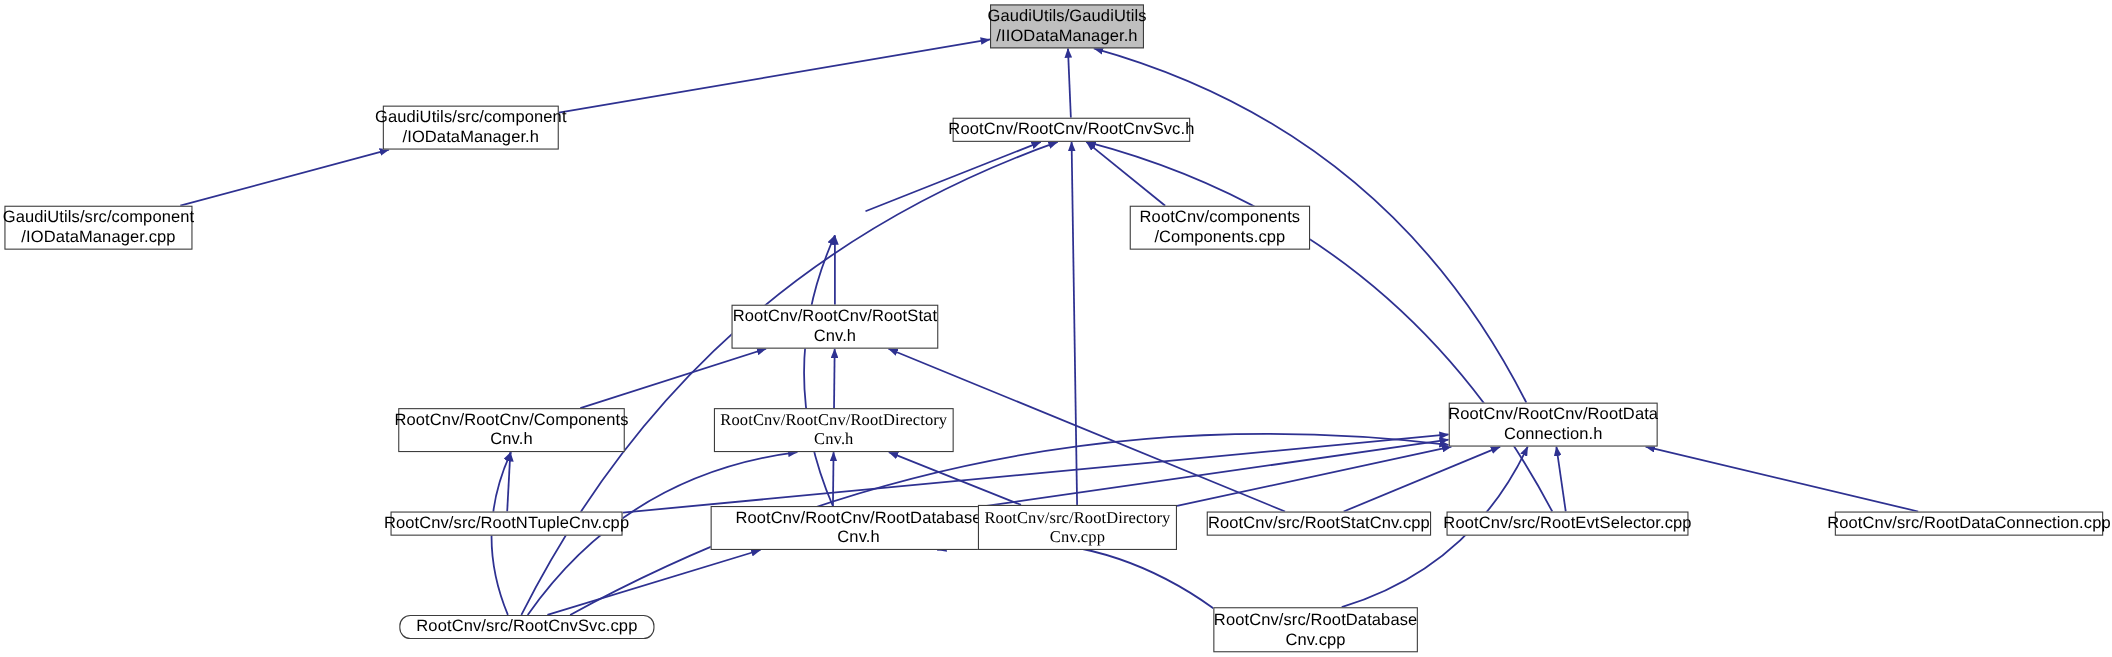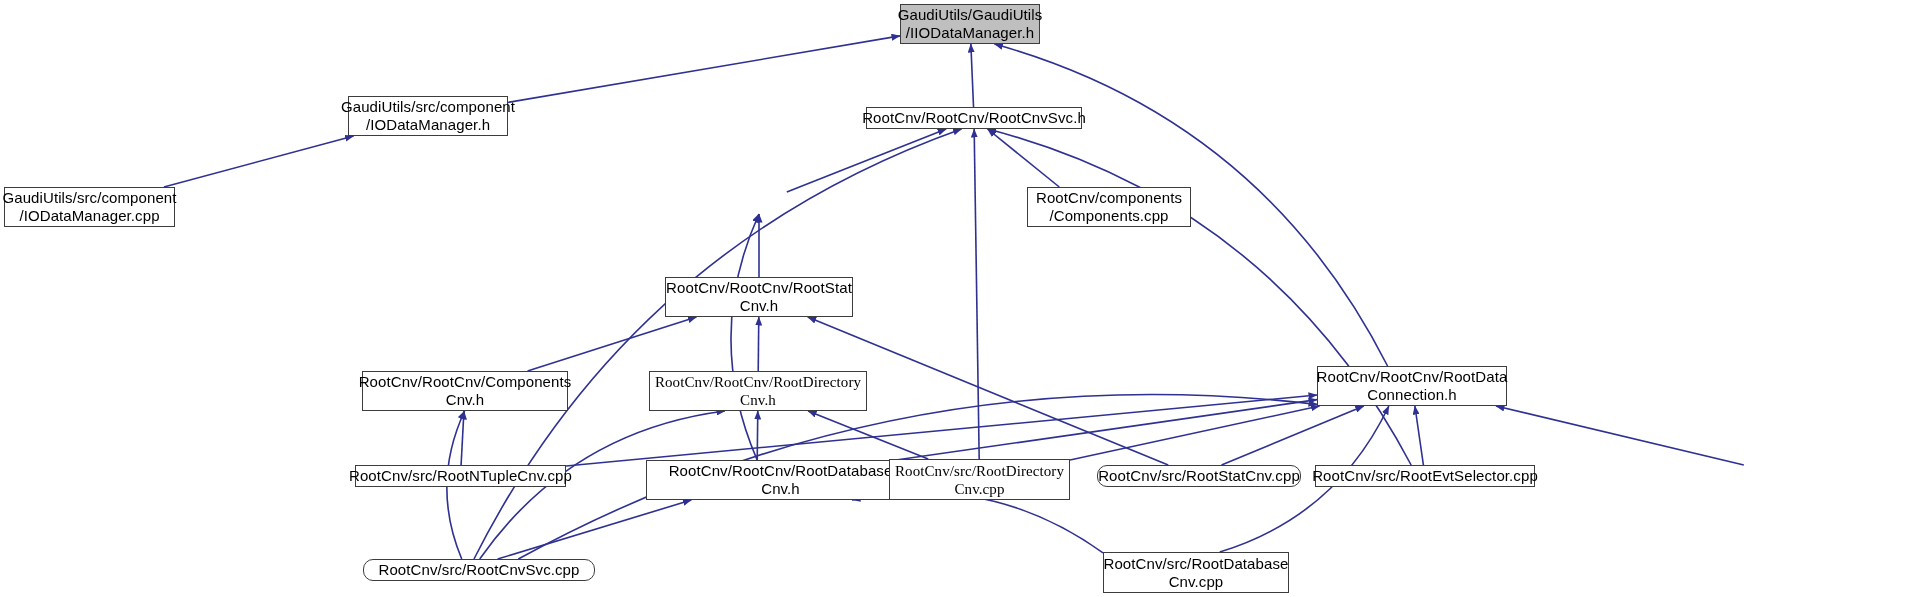--- a/index.html
+++ b/index.html
@@ -112,20 +112,21 @@
 Cnv.h</div>
       <div class="graph-node" style="left: 649px; top: 371px; width: 218px; height: 40px; font-family: Liberation Serif, serif;">RootCnv/RootCnv/RootDirectory
 Cnv.h</div>
       <div class="graph-node" style="left: 1317px; top: 366px; width: 190px; height: 40px;">RootCnv/RootCnv/RootData
 Connection.h</div>
       <div class="graph-node" style="left: 355px; top: 465px; width: 211px; height: 22px;">RootCnv/src/RootNTupleCnv.cpp</div>
       <div class="graph-node" style="left: 646px; top: 460px; width: 269px; height: 40px;">RootCnv/RootCnv/RootDatabase
 Cnv.h</div>
       <div class="graph-node" style="left: 889px; top: 459px; width: 181px; height: 41px; font-family: Liberation Serif, serif;">RootCnv/src/RootDirectory
 Cnv.cpp</div>
-      <div class="graph-node" style="left: 1097px; top: 465px; width: 204px; height: 22px; border-radius: 10px;">RootCnv/src/RootStatCnv.cpp</div>
+      <div class="graph-node" style="left: 1097px; top: 465px; width: 204px; height: 22px;">RootCnv/src/RootStatCnv.cpp</div>
       <div class="graph-node" style="left: 1315px; top: 465px; width: 220px; height: 22px;">RootCnv/src/RootEvtSelector.cpp</div>
+      <div class="graph-node" style="left: 1668px; top: 465px; width: 244px; height: 22px;">RootCnv/src/RootDataConnection.cpp</div>
       <div class="graph-node" style="left: 363px; top: 559px; width: 232px; height: 22px; border-radius: 10px;">RootCnv/src/RootCnvSvc.cpp</div>
       <div class="graph-node" style="left: 1103px; top: 552px; width: 186px; height: 41px; text-align: center;">RootCnv/src/RootDatabase
 Cnv.cpp</div>
     </div>
 
 </div>
 
 </body></html>

